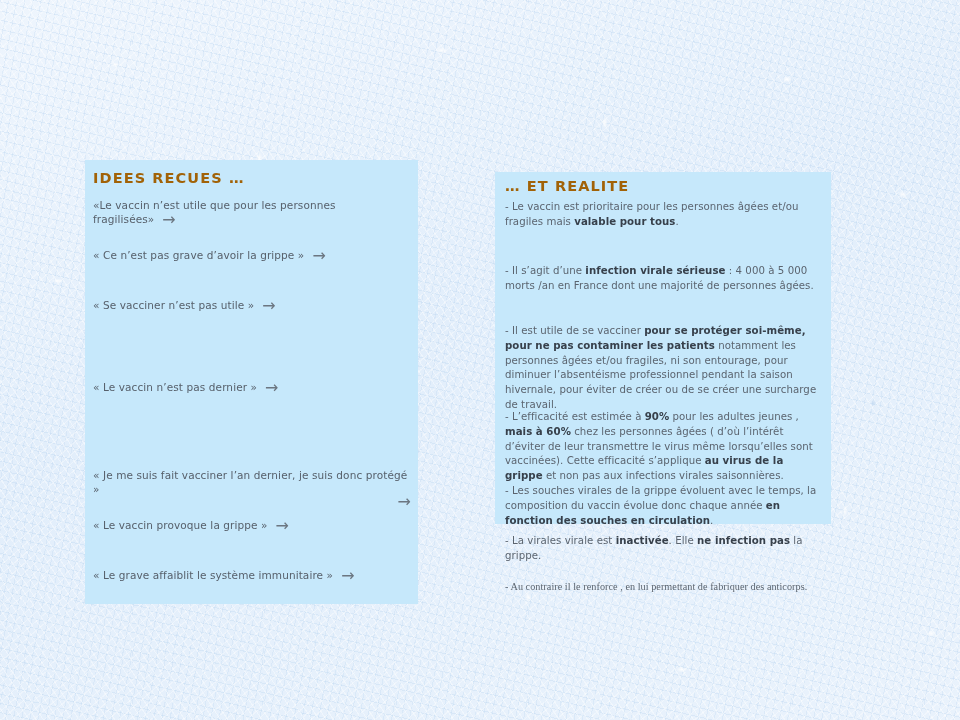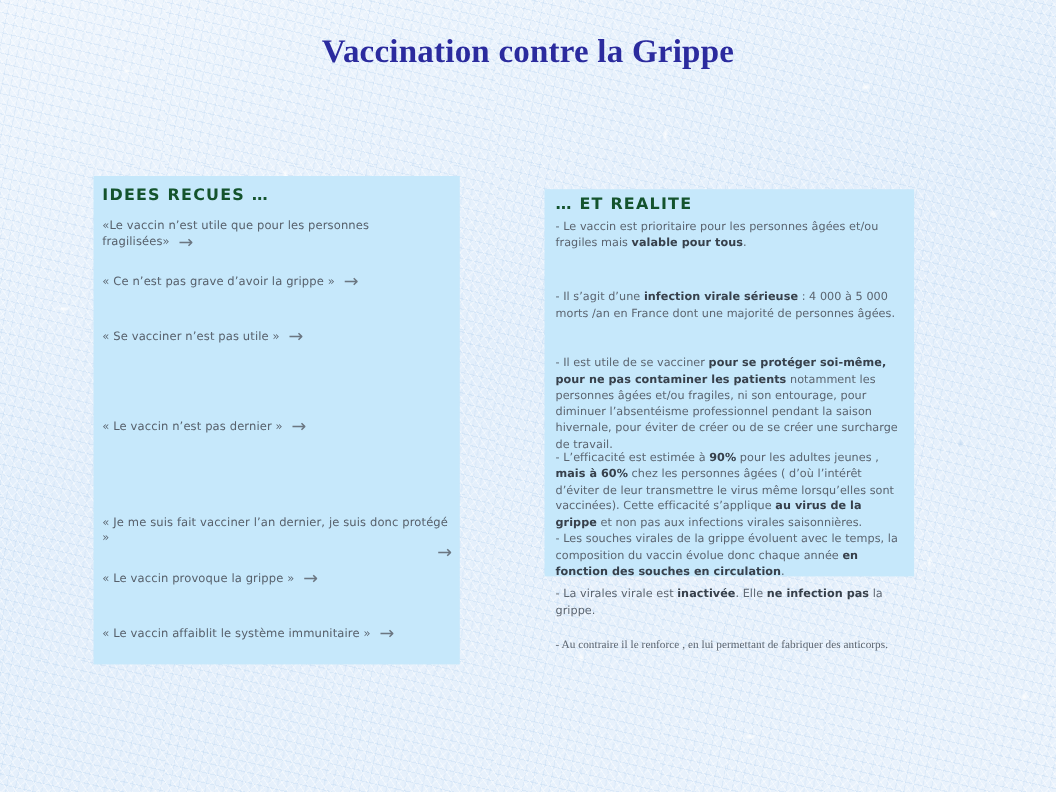--- a/index.html
+++ b/index.html
@@ -72,21 +72,21 @@
     background: #c6e8fb;
   }
   #panel-left  { left: 85px;  top: 160px; width: 333px; height: 444px; }
   #panel-right { left: 495px; top: 172px; width: 336px; height: 352px; }
 
   .panel-header {
     position: absolute;
     font-family: "DejaVu Sans", sans-serif;
     font-weight: bold;
     font-size: 14.5px;
-    color: #14532d;
+    color: #a16207;
     letter-spacing: 1.1px;
     white-space: nowrap;
   }
   #header-left  { left: 8px;  top: 10px; }
   #header-right { left: 10px; top: 6px; }
 
   
   .myth-row {
     position: absolute;
     left: 8px;
@@ -114,33 +114,32 @@
     color: #5b646f;
     letter-spacing: .05px;
   }
   .reality-block b { color: #37404b; font-weight: bold; }
 </style>
 </head>
 <body>
 
 <div id="slide">
 
-  <div id="title">Vaccination contre la Grippe</div>
 
   <div class="panel" id="panel-left">
     <div class="panel-header" id="header-left">IDEES RECUES …</div>
     <div id="myth-rows">
         <div class="myth-row" style="top: 38px;"><span class="myth-text">«Le vaccin n’est utile que pour les personnes fragilisées»</span><span class="arrow arrow-inline">→</span></div>
         <div class="myth-row" style="top: 88px;"><span class="myth-text">« Ce n’est pas grave d’avoir la grippe  »</span><span class="arrow arrow-inline">→</span></div>
         <div class="myth-row" style="top: 138px;"><span class="myth-text">« Se vacciner n’est pas utile  »</span><span class="arrow arrow-inline">→</span></div>
         <div class="myth-row" style="top: 220px;"><span class="myth-text">« Le vaccin n’est pas dernier »</span><span class="arrow arrow-inline">→</span></div>
         <div class="myth-row" style="top: 308px;"><span class="myth-text">« Je me suis fait vacciner l’an dernier, je suis donc protégé »</span></div>
         <div class="myth-row" style="top: 334px; text-align: right;"><span class="arrow" style="top: 334px; margin-right: 2px;">→</span></div>
         <div class="myth-row" style="top: 358px;"><span class="myth-text">« Le vaccin provoque la grippe »</span><span class="arrow arrow-inline">→</span></div>
-        <div class="myth-row" style="top: 408px;"><span class="myth-text">« Le vaccin affaiblit le système immunitaire »</span><span class="arrow arrow-inline">→</span></div>
+        <div class="myth-row" style="top: 408px;"><span class="myth-text">« Le grave affaiblit le système immunitaire »</span><span class="arrow arrow-inline">→</span></div>
       </div>
   </div>
 
   <div class="panel" id="panel-right">
     <div class="panel-header" id="header-right">… ET REALITE</div>
     <div id="reality-blocks">
         <div class="reality-block" style="top: 28px;"><span>- Le vaccin est prioritaire pour les personnes âgées et/ou fragiles mais </span><b>valable pour tous</b><span>.</span></div>
         <div class="reality-block" style="top: 92px;"><span>- Il s’agit d’une </span><b>infection virale sérieuse</b><span> : 4 000 à 5 000 morts /an en France dont une majorité  de personnes âgées.</span></div>
         <div class="reality-block" style="top: 152px;"><span>- Il est utile de se vacciner </span><b>pour se protéger soi-même, pour ne pas contaminer les patients</b><span> notamment les personnes âgées et/ou fragiles,  ni son entourage, pour diminuer l’absentéisme professionnel pendant la saison hivernale, pour éviter de créer ou de se créer une surcharge de travail.</span></div>
         <div class="reality-block" style="top: 238px;"><span>- L’efficacité est estimée à </span><b>90%</b><span> pour les adultes jeunes , </span><b>mais à 60%</b><span>  chez les personnes âgées ( d’où l’intérêt d’éviter de leur transmettre le virus même lorsqu’elles sont vaccinées). Cette efficacité s’applique </span><b>au virus de la grippe</b><span> et non pas aux infections virales saisonnières.</span></div>

